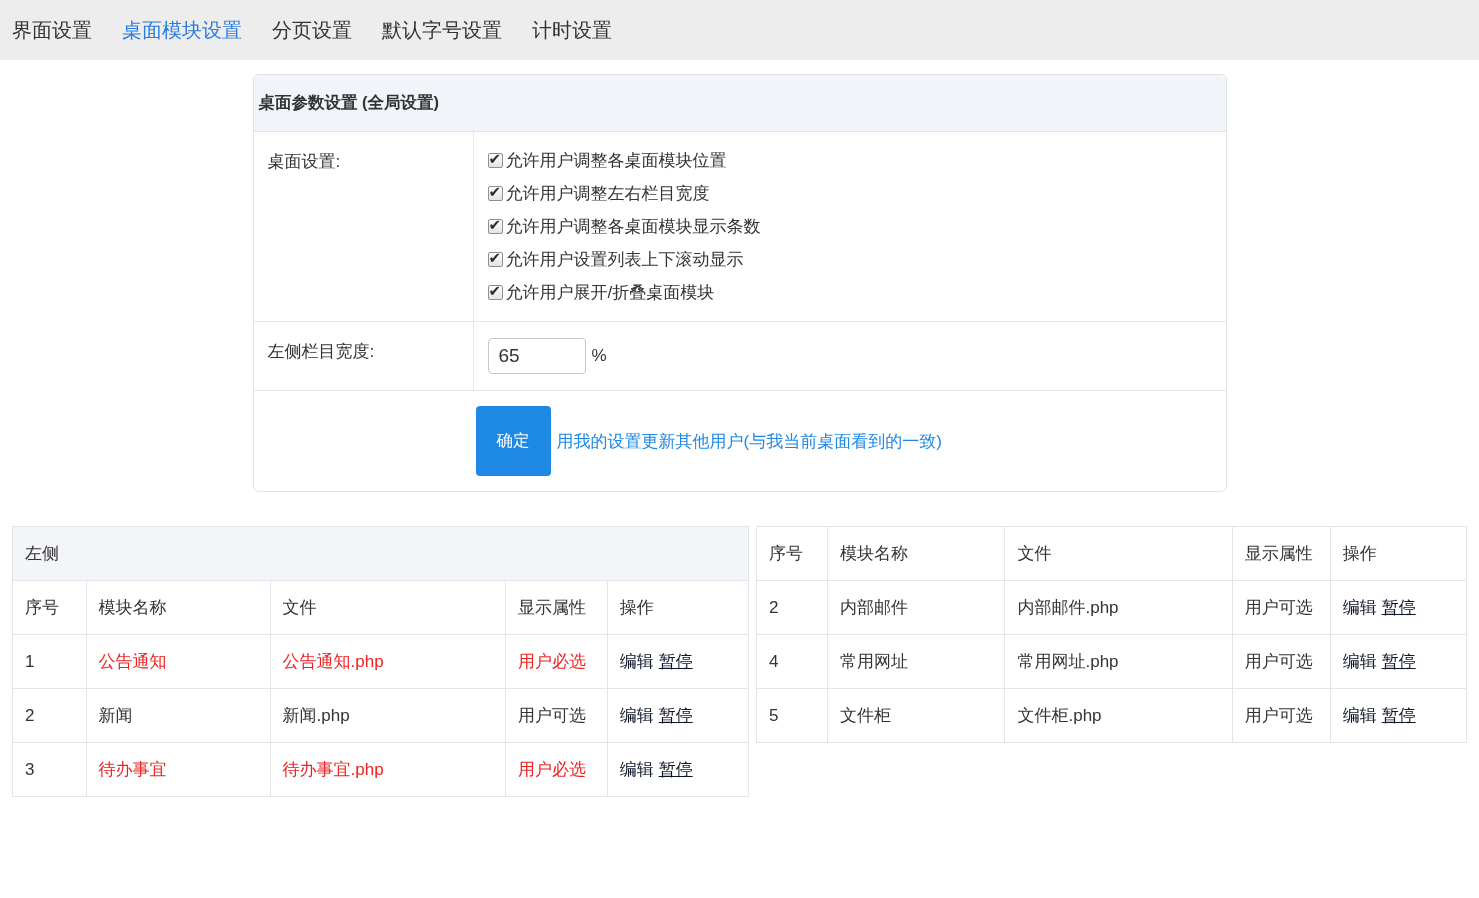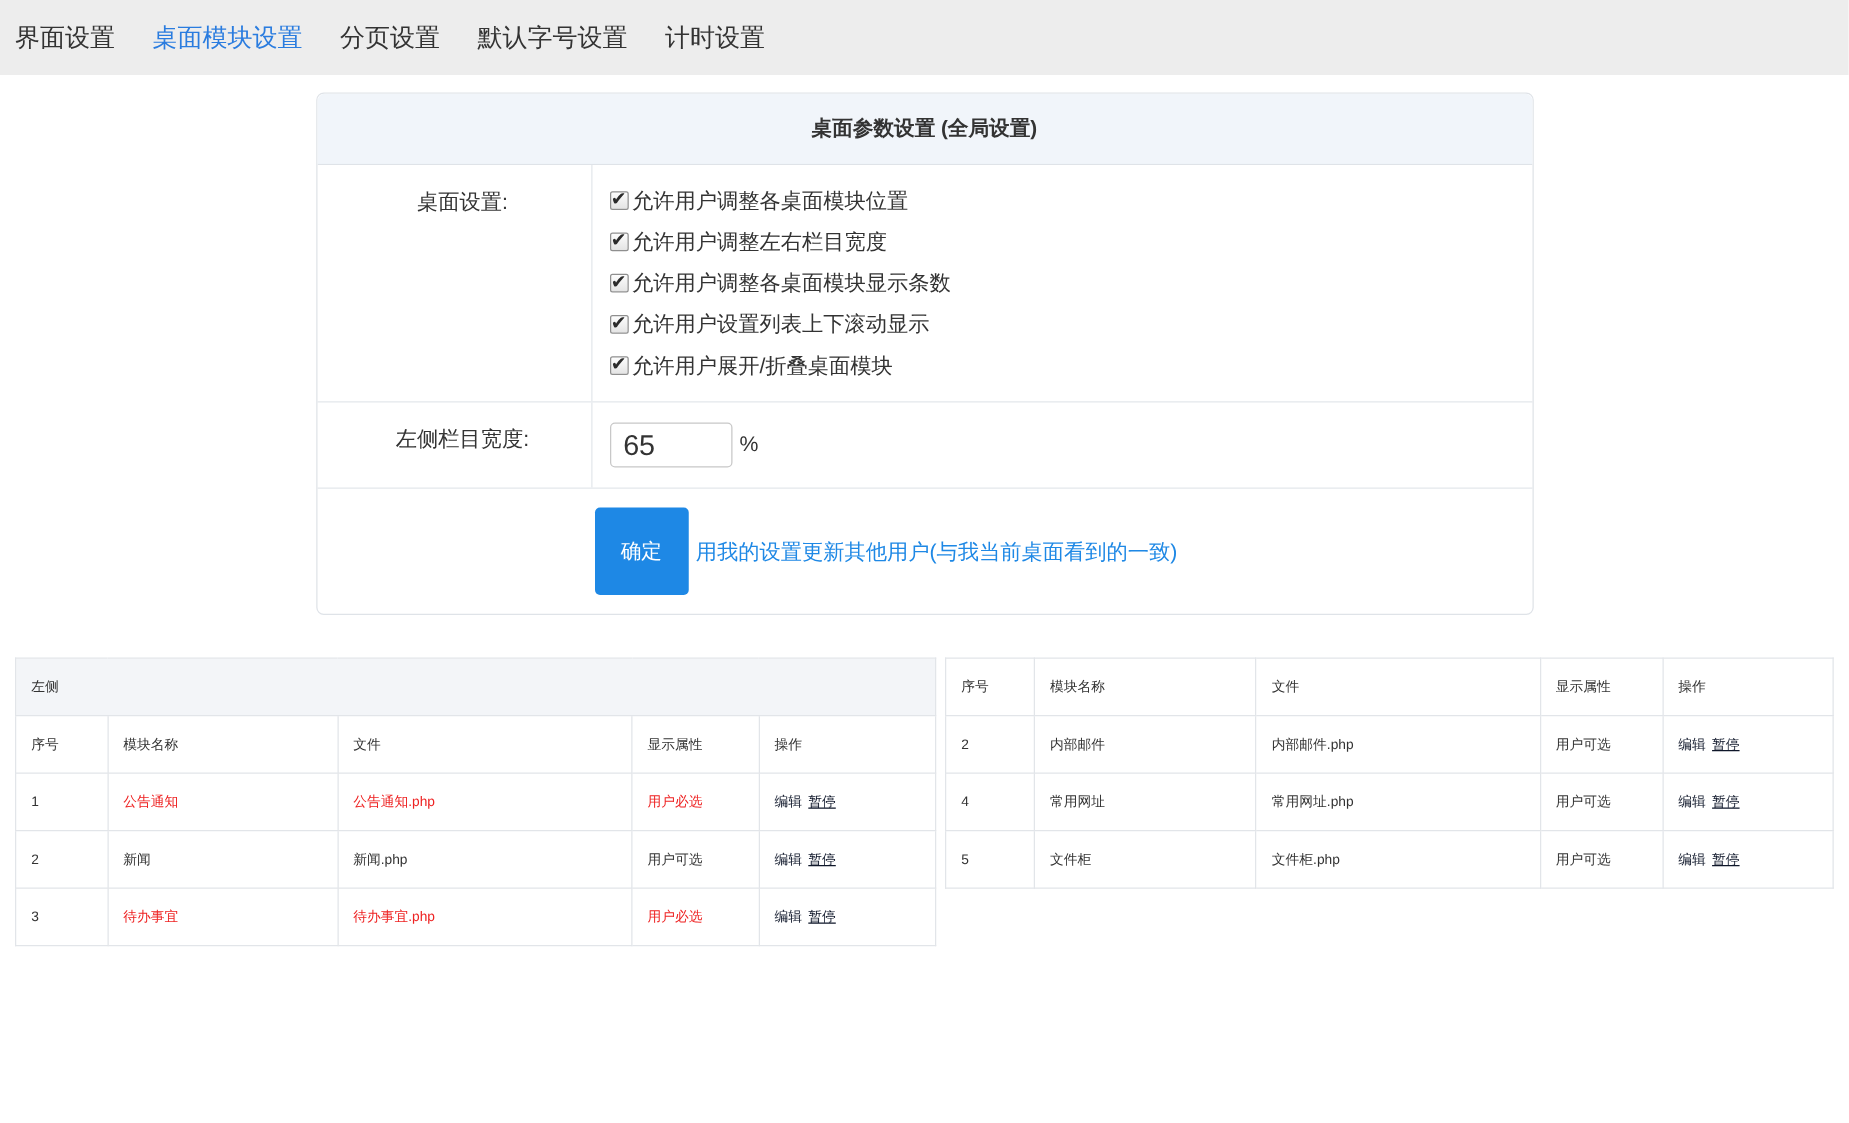--- a/index.html
+++ b/index.html
@@ -7,45 +7,45 @@
   body { font-family:"Liberation Sans","DejaVu Sans",sans-serif; color:#333; font-size:17px; }
 
   
   .tabbar { height:60px; background:#ededed; display:flex; align-items:center; padding:0 12px; gap:30px; }
   .tab { font-size:20px; color:#333; cursor:pointer; white-space:nowrap; }
   .tab.on { color:#2a7cdf; }
 
   
   .panel { width:974px; margin:14px auto 0; border:1px solid #dfe3e8; border-radius:6px; background:#fff; }
   .panel-header { background:#f1f5fa; border-bottom:1px solid #dfe3e8; border-radius:6px 6px 0 0;
-                  text-align:center; font-weight:bold; font-size:16.5px; padding:17px 16px; }
+                  font-weight:bold; font-size:16.5px; padding:17px 5px; }
   .prow { display:flex; border-bottom:1px solid #e4e7eb; }
   .prow:last-child { border-bottom:none; }
-  .plabel { flex:0 0 220px; border-right:1px solid #e4e7eb; padding:16px 0 16px 14px; line-height:28px;text-align:center; }
+  .plabel { flex:0 0 220px; border-right:1px solid #e4e7eb; padding:16px 0 16px 14px; line-height:28px; }
   .pcontent { flex:1; padding:12px 0 12px 14px; }
   .opt { height:33px; display:flex; align-items:center; }
   .cb { display:inline-block; width:15px; height:15px; border:1px solid #8f8f8f; border-radius:2px;
         background:linear-gradient(#fdfdfd,#e4e4e4); position:relative; margin-right:3px; flex:0 0 15px; }
   .cb.on::after { content:"✔"; position:absolute; left:0; top:-4px; font-size:15px; font-weight:bold; color:#2b2b2b; }
   .txtinput { height:36px; width:98px; border:1px solid #c8c8c8; border-radius:4px; padding:0 10px;
-              font-size:23px; color:#333; font-family:inherit; }
+              font-size:19px; color:#333; font-family:inherit; }
   .inline-row { display:flex; align-items:center; margin:4px 0 8px; }
   .unit { margin-left:6px; }
   .action-row { padding:15px 0 15px 222px; display:flex; align-items:center; }
   .btn-primary { background:#1e88e5; color:#fff; border:none; border-radius:4px; font-size:16.5px;
                  padding:24px 21px; cursor:pointer; font-family:inherit; }
   .panel-link { color:#1e88e5; margin-left:6px; text-decoration:none; cursor:pointer; font-size:17px; }
 
   
   .tables-wrap { display:flex; gap:7px; margin:34px 12px 0; align-items:flex-start; }
   table.mods { border-collapse:collapse; table-layout:fixed; }
   table.mods.left-t { width:738px; }
   table.mods.right-t { width:712px; }
   table.mods th, table.mods td { border:1px solid #e2e5e9; padding:15px 12px; text-align:left;
-                                 font-weight:normal; font-size:11px; overflow:hidden; white-space:nowrap; }
+                                 font-weight:normal; font-size:17px; overflow:hidden; white-space:nowrap; }
   .t-title td { background:#f3f5f8; font-weight:bold; padding:14px 12px; }
   .col-no { width:10%; } .col-name { width:25%; } .col-file { width:32%; } .col-attr { width:13.8%; }
   tr.req .c-red { color:#ee2222; }
   .tlink { color:#0f172a; text-decoration:none; cursor:pointer; }
   .tlink + .tlink { margin-left:5px;text-decoration:underline; }
 </style>
 </head>
 <body>
 
 <div class="tabbar">

